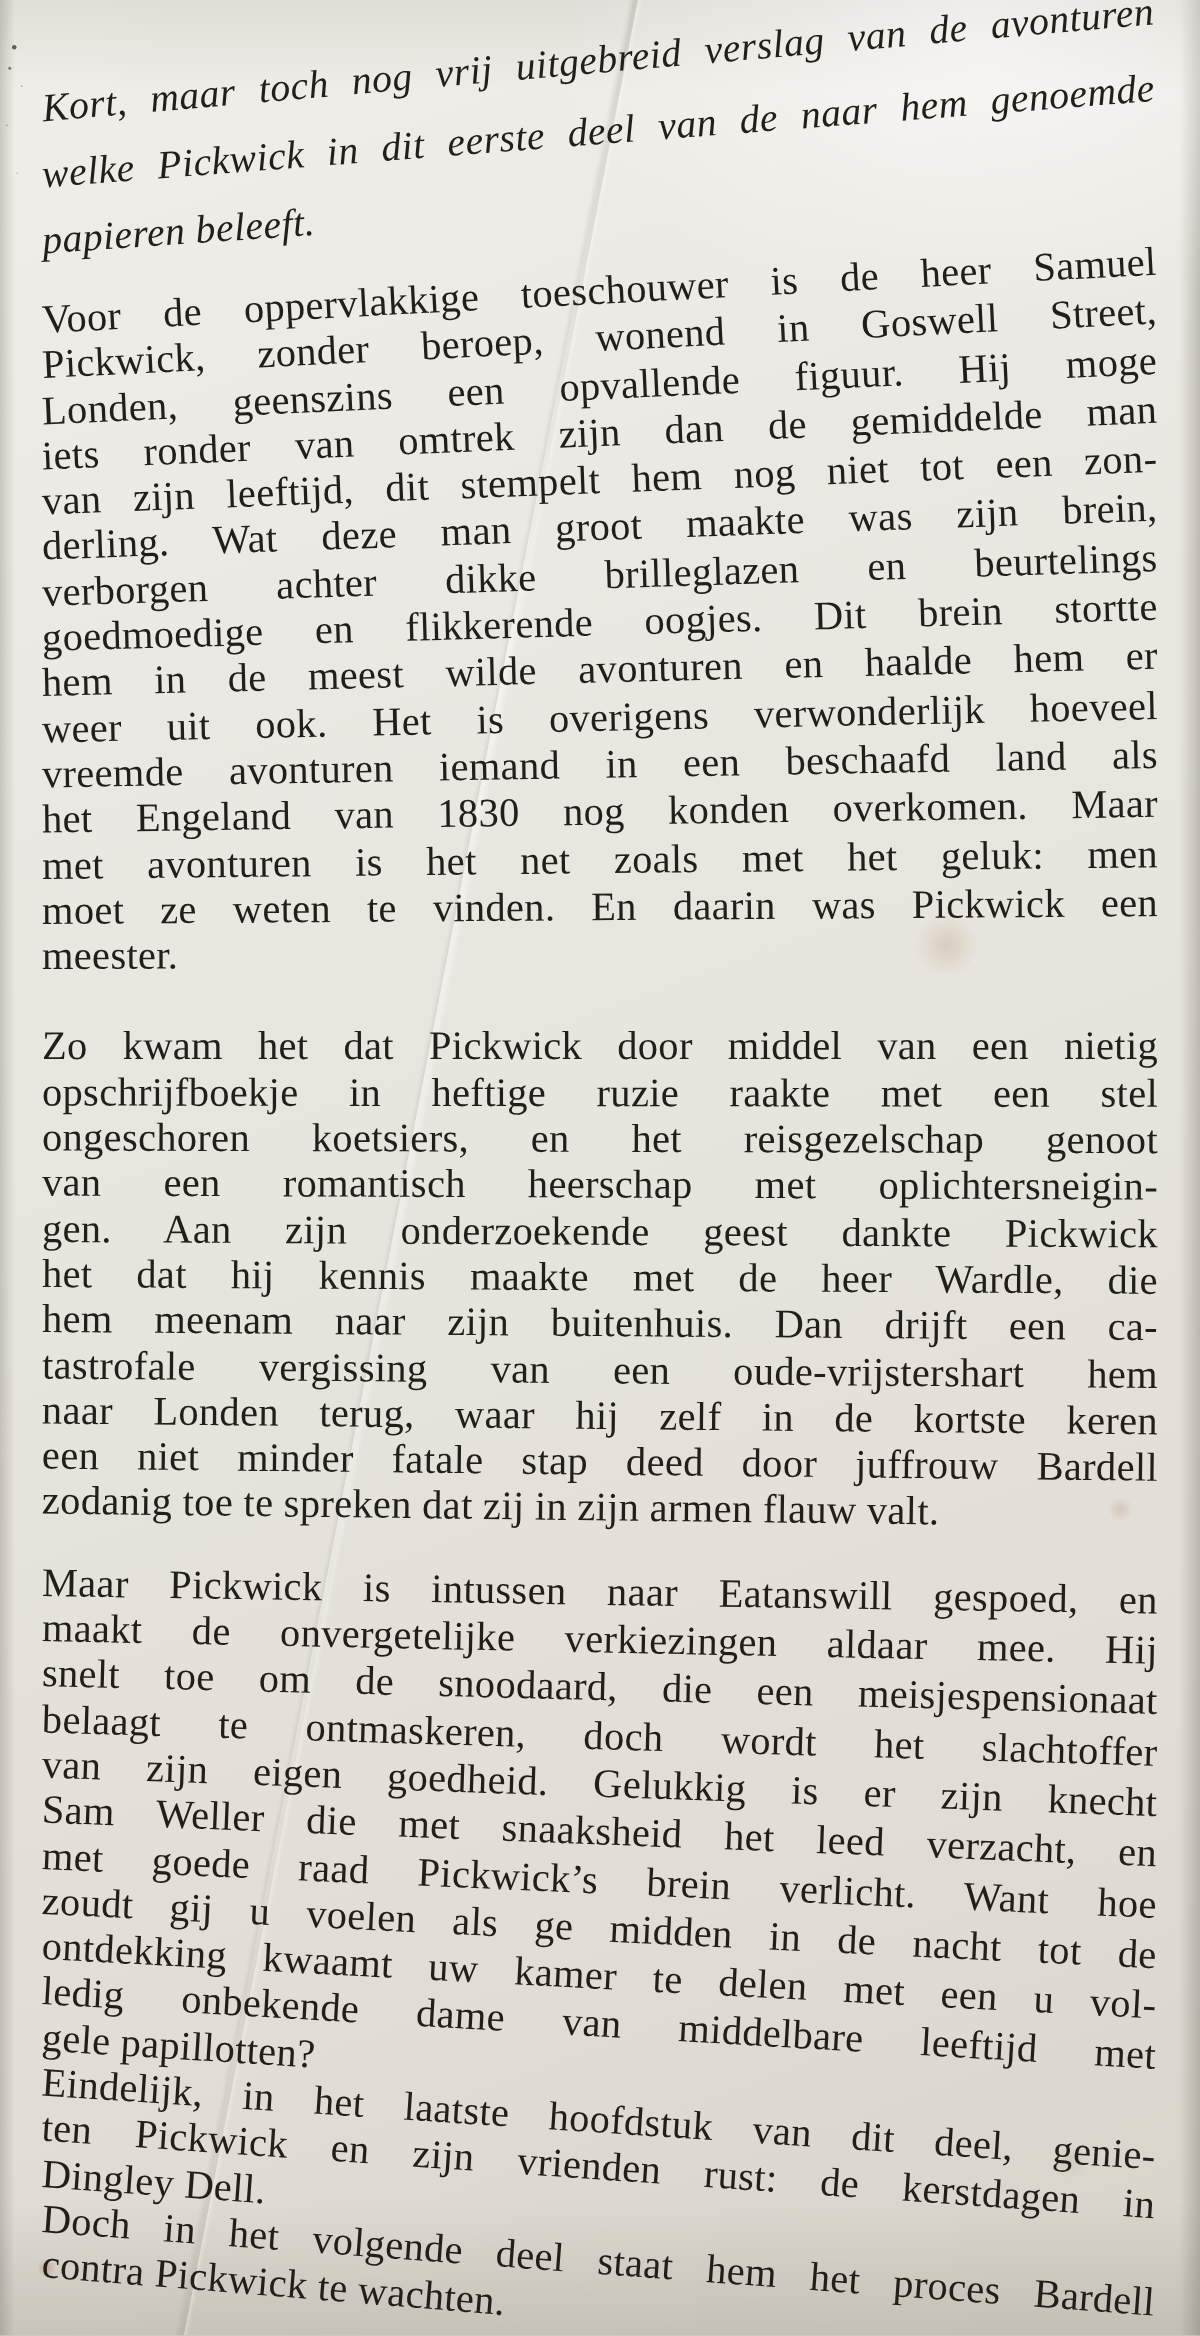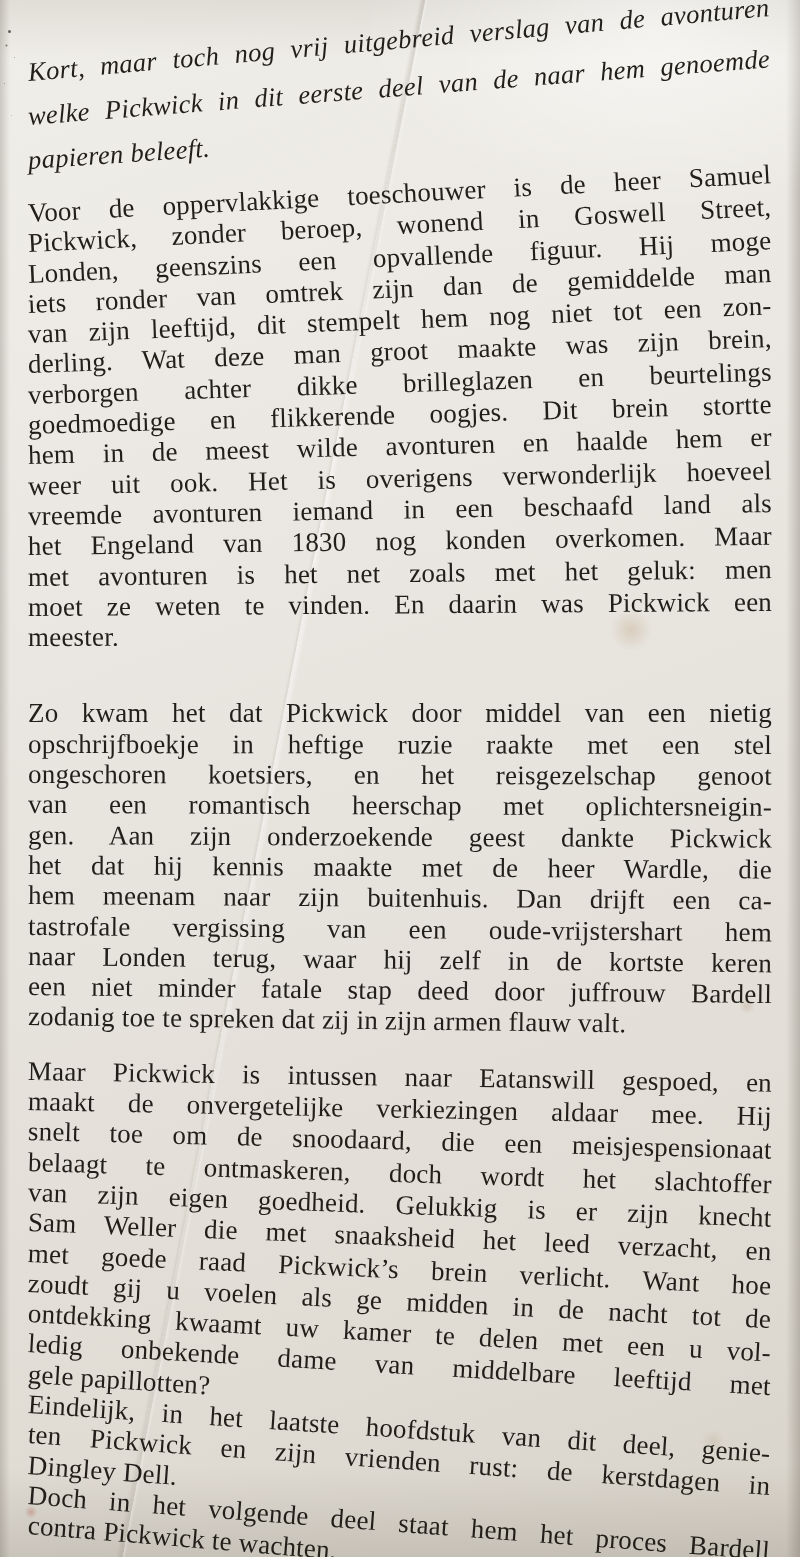--- a/index.html
+++ b/index.html
@@ -58,21 +58,21 @@
     text-align:justify; text-align-last:justify;
     transform-origin:0 50%;
     text-rendering:optimizeLegibility;
   }
   .para .line.last { text-align-last:left; }
   .para.intro .line {
     font-style:italic; font-size:26.5px; line-height:44px;
     letter-spacing:0.3px;
   }
   .m-p1 { margin-top:16px; }
-  .m-p2 { margin-top:46px; }
+  .m-p2 { margin-top:30px; }
   .m-p3 { margin-top:24px; }
   .m-p4 { margin-top:0; }
   .m-p5 { margin-top:0; }
 </style>
 </head>
 <body>
 
 <div class="photo">
   <div class="crease"></div>
   <div class="stain stain-1"></div>

